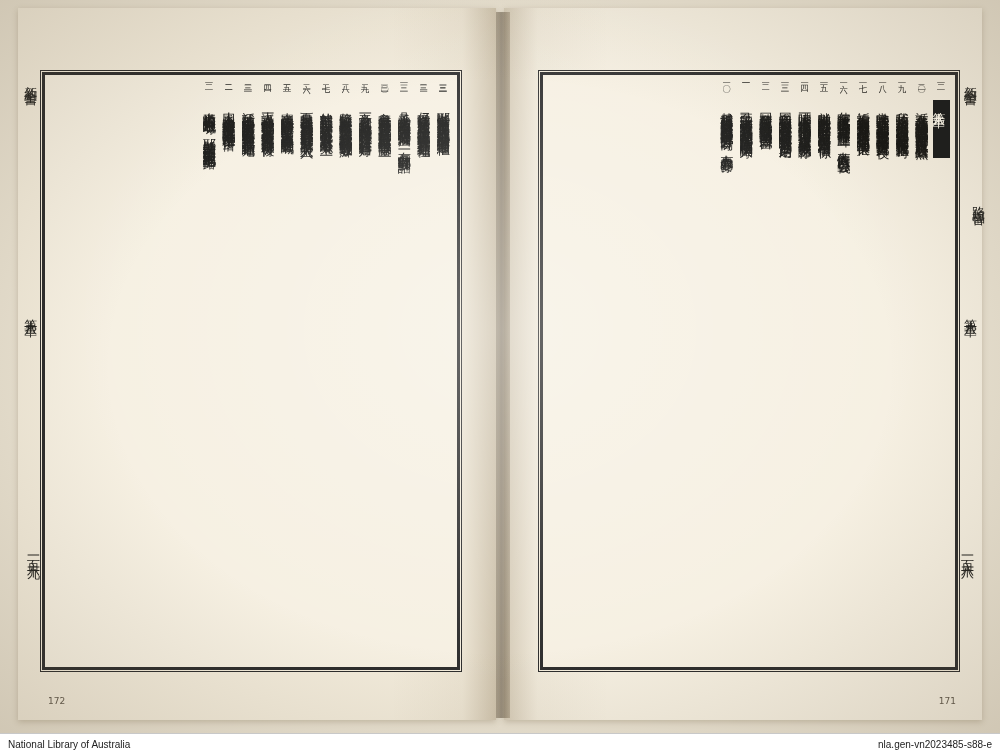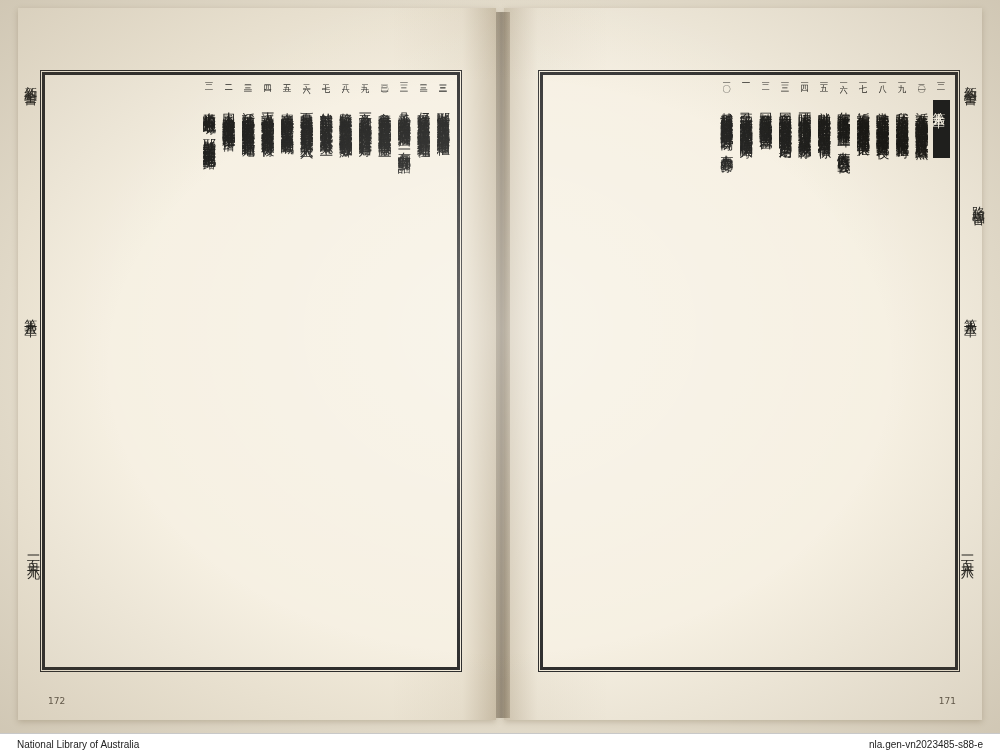--- a/index.html
+++ b/index.html
@@ -195,21 +195,21 @@
   
   .footer {
     position: relative;
     width: 1000px;
     height: 22px;
     background: #ffffff;
     border-top: 1px solid #c8c8c8;
     display: flex;
     align-items: center;
     justify-content: space-between;
-    padding: 0 17px;
+    padding: 0 8px;
     box-sizing: border-box;
     font-size: 10px;
     color: #222;
     font-family: "Liberation Sans", sans-serif;
   }
 </style>
 </head>
 <body>
 
 <div class="scan">

